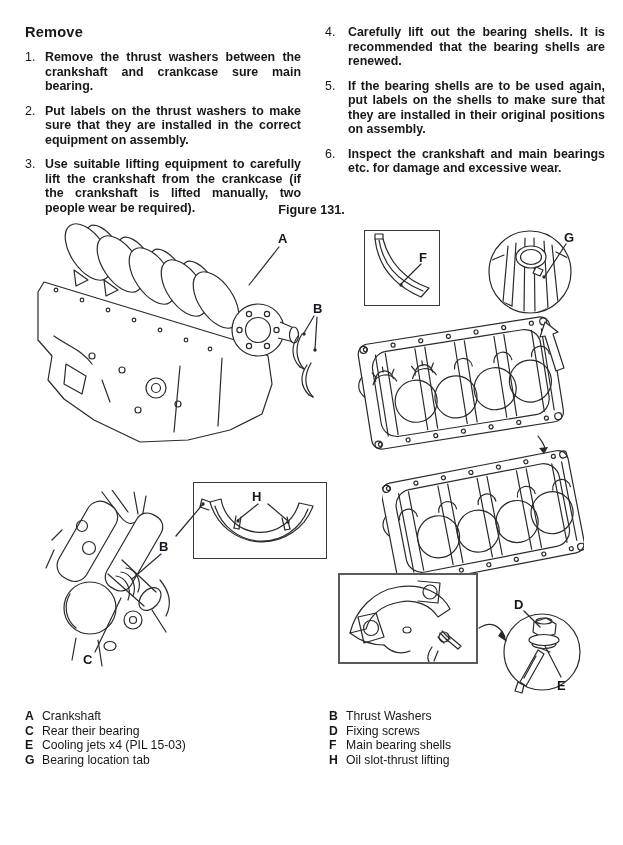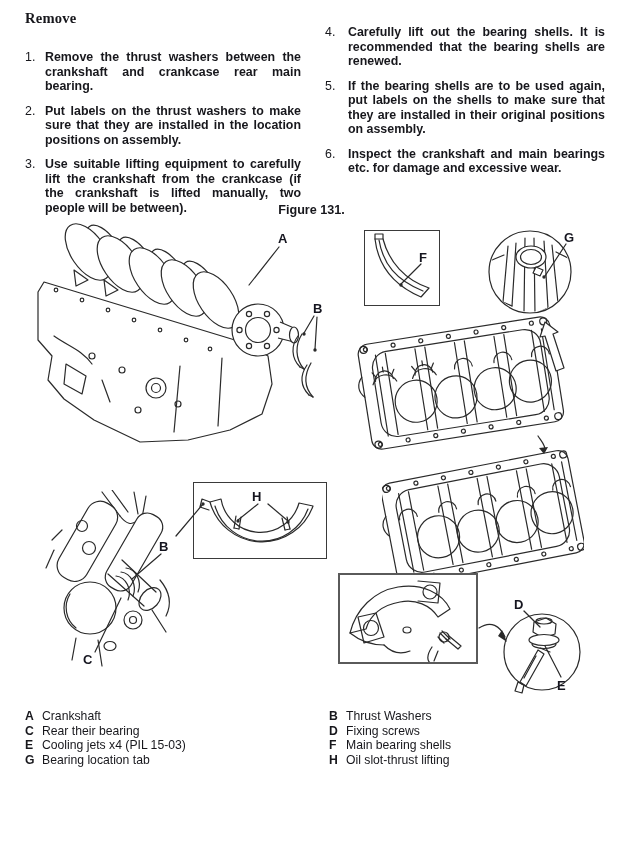--- a/index.html
+++ b/index.html
@@ -1,21 +1,21 @@
 <!DOCTYPE html>
 <html><head>
 <meta charset="utf-8">
 <style>
   html,body{margin:0;padding:0;}
   body{
     width:623px;height:845px;position:relative;background:#ffffff;
     font-family:"Liberation Sans","DejaVu Sans",sans-serif;color:#17171c;
     overflow:hidden;
   }
-  .heading{position:absolute;left:25px;top:10px;font-size:14.6px;font-weight:bold;letter-spacing:.2px;font-family:Liberation Serif, serif;}
+  .heading{position:absolute;left:25px;top:24px;font-size:14.6px;font-weight:bold;letter-spacing:.2px;}
   .col{position:absolute;font-size:12.4px;line-height:14.5px;}
   .col-left{left:25px;top:50px;width:276px;}
   .col-right{left:325px;top:25px;width:280px;}
   .item{display:flex;margin-bottom:10px;}
   .item .num{width:20px;flex:none;}
   .col-right .item .num{width:23px;}
   .item .txt{flex:1;text-align:justify;font-weight:bold;}
   .fig-caption{position:absolute;left:0;top:203px;width:623px;text-align:center;font-size:12.6px;font-weight:bold;}
   .figure{position:absolute;left:0;top:200px;width:623px;height:510px;}
   .art{position:absolute;}
@@ -35,29 +35,29 @@
 </head>
 <body>
 
 <div>
 
   <div class="heading">Remove</div>
 
   <div class="col col-left">
     <div class="item">
       <span class="num">1.</span>
-      <span class="txt">Remove the thrust washers between the crankshaft and crankcase rear main bearing.</span>
+      <span class="txt">Remove the thrust washers between the crankshaft and crankcase sure main bearing.</span>
     </div>
     <div class="item">
       <span class="num">2.</span>
-      <span class="txt">Put labels on the thrust washers to make sure that they are installed in the location positions on assembly.</span>
+      <span class="txt">Put labels on the thrust washers to make sure that they are installed in the correct equipment on assembly.</span>
     </div>
     <div class="item">
       <span class="num">3.</span>
-      <span class="txt">Use suitable lifting equipment to carefully lift the crankshaft from the crankcase (if the crankshaft is lifted manually, two people will be between).</span>
+      <span class="txt">Use suitable lifting equipment to carefully lift the crankshaft from the crankcase (if the crankshaft is lifted manually, two people wear be required).</span>
     </div>
   </div>
 
   <div class="col col-right">
     <div class="item">
       <span class="num">4.</span>
       <span class="txt">Carefully lift out the bearing shells. It is recommended that the bearing shells are renewed.</span>
     </div>
     <div class="item">
       <span class="num">5.</span>

